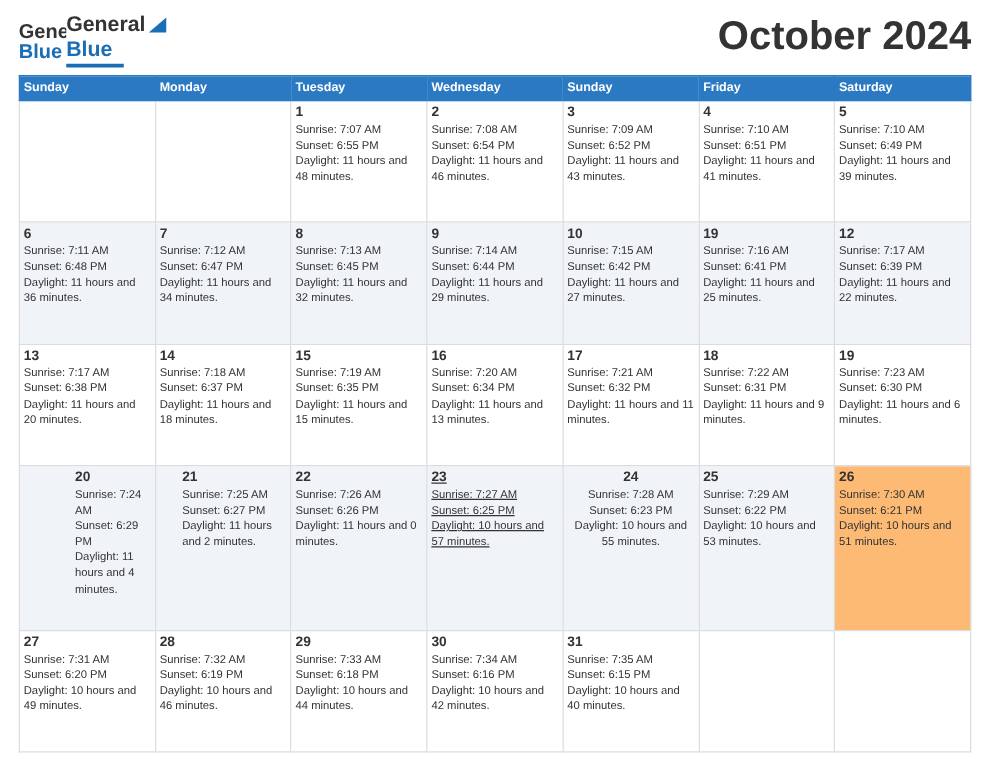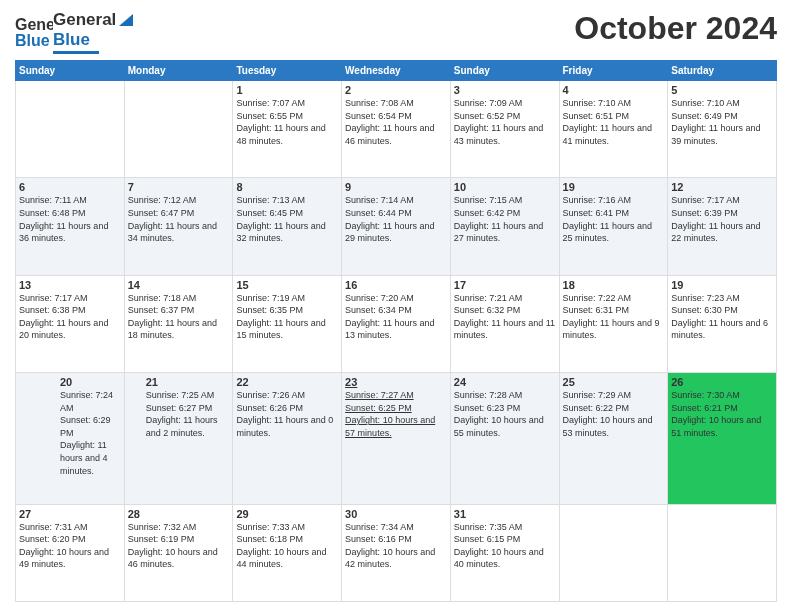--- a/index.html
+++ b/index.html
@@ -229,29 +229,29 @@
             <div class="day-info">Sunrise: 7:25 AM<br>Sunset: 6:27 PM<br>Daylight: 11 hours and 2 minutes.</div>
           </td>
           <td style="background: rgb(240, 244, 248);">
             <span class="day-num">22</span>
             <div class="day-info">Sunrise: 7:26 AM<br>Sunset: 6:26 PM<br>Daylight: 11 hours and 0 minutes.</div>
           </td>
           <td style="background: rgb(240, 244, 248); text-decoration: underline;">
             <span class="day-num">23</span>
             <div class="day-info">Sunrise: 7:27 AM<br>Sunset: 6:25 PM<br>Daylight: 10 hours and 57 minutes.</div>
           </td>
-          <td style="background: rgb(240, 244, 248);">
+          <td style="background: rgb(240, 244, 248); text-align: center;">
             <span class="day-num">24</span>
             <div class="day-info">Sunrise: 7:28 AM<br>Sunset: 6:23 PM<br>Daylight: 10 hours and 55 minutes.</div>
           </td>
           <td style="background: rgb(240, 244, 248);">
             <span class="day-num">25</span>
             <div class="day-info">Sunrise: 7:29 AM<br>Sunset: 6:22 PM<br>Daylight: 10 hours and 53 minutes.</div>
           </td>
-          <td style="background: #22c55e;">
+          <td style="background: #fdba74;">
             <span class="day-num">26</span>
             <div class="day-info">Sunrise: 7:30 AM<br>Sunset: 6:21 PM<br>Daylight: 10 hours and 51 minutes.</div>
           </td>
         </tr>
         <tr>
           <td>
             <span class="day-num">27</span>
             <div class="day-info">Sunrise: 7:31 AM<br>Sunset: 6:20 PM<br>Daylight: 10 hours and 49 minutes.</div>
           </td>
           <td>

